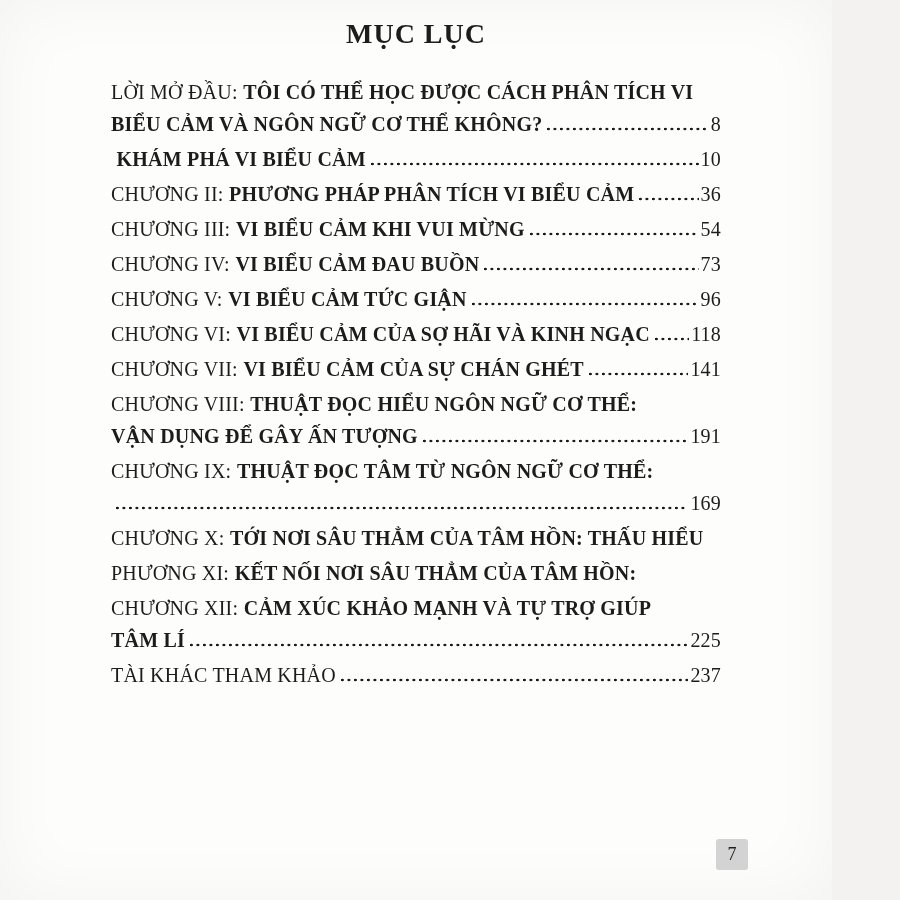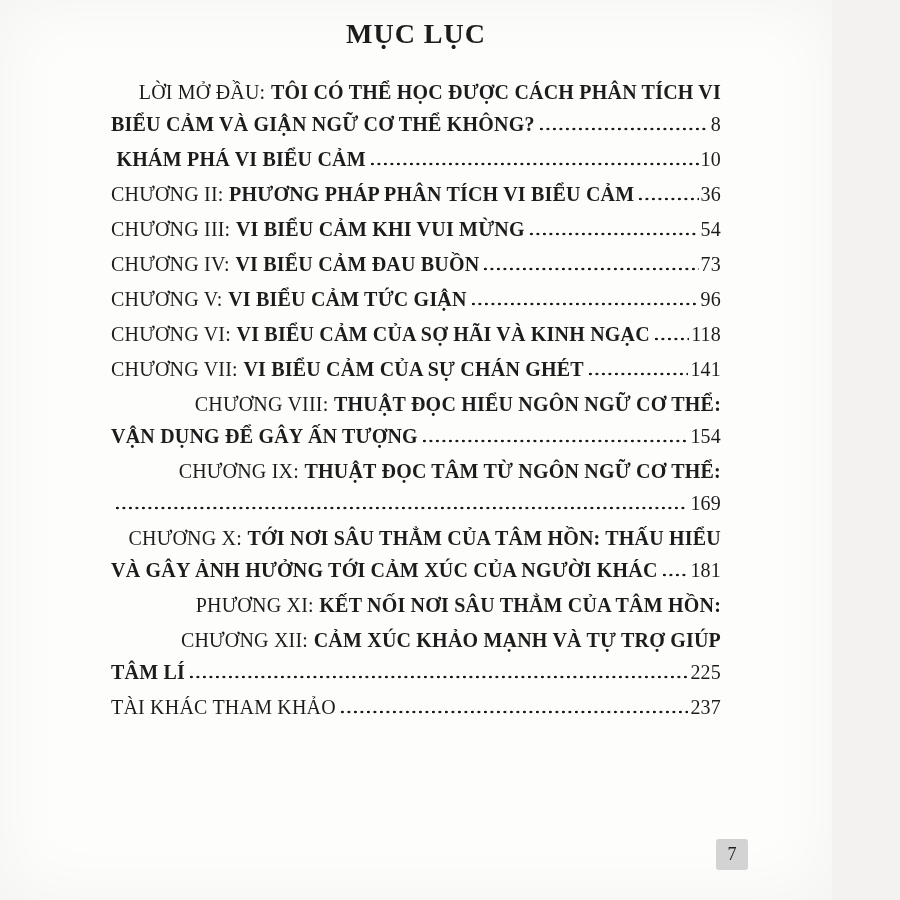--- a/index.html
+++ b/index.html
@@ -30,21 +30,20 @@
   .toc {
     width: 610px;
     margin: 26px auto 0;
     font-size: 20px;
     letter-spacing: 0.2px;
   }
   .entry { margin-bottom: 3px; }
   .line {
     line-height: 32px;
     white-space: nowrap;
-    text-align: right;
   }
   .flexline {
     display: flex;
     align-items: baseline;
   }
   .prefix { font-weight: normal; }
   .bold { font-weight: bold; }
   .after-prefix { margin-left: 0.28em; }
   .leader {
     flex: 1 1 auto;
@@ -74,21 +73,21 @@
 </style>
 </head>
 <body>
 
 <div class="sheet">
   <h1 class="toc-title">MỤC LỤC</h1>
   <div class="toc">
       <div class="entry">
         <div class="line"><span class="prefix">LỜI MỞ ĐẦU:</span><span class="bold after-prefix">TÔI CÓ THỂ HỌC ĐƯỢC CÁCH PHÂN TÍCH VI</span></div>
         <div class="line flexline">
-          <span class="bold">BIỂU CẢM VÀ GIẬN NGỮ CƠ THỂ KHÔNG?</span>
+          <span class="bold">BIỂU CẢM VÀ NGÔN NGỮ CƠ THỂ KHÔNG?</span>
           <span class="leader"></span>
           <span class="pagenum">8</span>
         </div>
       </div>
       <div class="entry">
         <div class="line flexline">
           <span class="bold after-prefix">KHÁM PHÁ VI BIỂU CẢM</span>
           <span class="leader"></span>
           <span class="pagenum">10</span>
         </div>
@@ -139,37 +138,32 @@
           <span class="bold after-prefix">VI BIỂU CẢM CỦA SỰ CHÁN GHÉT</span>
           <span class="leader"></span>
           <span class="pagenum">141</span>
         </div>
       </div>
       <div class="entry">
         <div class="line"><span class="prefix">CHƯƠNG VIII:</span><span class="bold after-prefix">THUẬT ĐỌC HIỂU NGÔN NGỮ CƠ THỂ:</span></div>
         <div class="line flexline">
           <span class="bold">VẬN DỤNG ĐỂ GÂY ẤN TƯỢNG</span>
           <span class="leader"></span>
-          <span class="pagenum">154</span>
+          <span class="pagenum">191</span>
         </div>
       </div>
       <div class="entry">
         <div class="line"><span class="prefix">CHƯƠNG IX:</span><span class="bold after-prefix">THUẬT ĐỌC TÂM TỪ NGÔN NGỮ CƠ THỂ:</span></div>
         <div class="line flexline">
           <span class="leader"></span>
           <span class="pagenum">169</span>
         </div>
       </div>
       <div class="entry">
         <div class="line"><span class="prefix">CHƯƠNG X:</span><span class="bold after-prefix">TỚI NƠI SÂU THẲM CỦA TÂM HỒN: THẤU HIỂU</span></div>
-        <div class="line flexline">
-          <span class="bold">VÀ GÂY ẢNH HƯỞNG TỚI CẢM XÚC CỦA NGƯỜI KHÁC</span>
-          <span class="leader"></span>
-          <span class="pagenum">181</span>
-        </div>
       </div>
       <div class="entry">
         <div class="line"><span class="prefix">PHƯƠNG XI:</span><span class="bold after-prefix">KẾT NỐI NƠI SÂU THẲM CỦA TÂM HỒN:</span></div>
       </div>
       <div class="entry">
         <div class="line"><span class="prefix">CHƯƠNG XII:</span><span class="bold after-prefix">CẢM XÚC KHẢO MẠNH VÀ TỰ TRỢ GIÚP</span></div>
         <div class="line flexline">
           <span class="bold">TÂM LÍ</span>
           <span class="leader"></span>
           <span class="pagenum">225</span>

